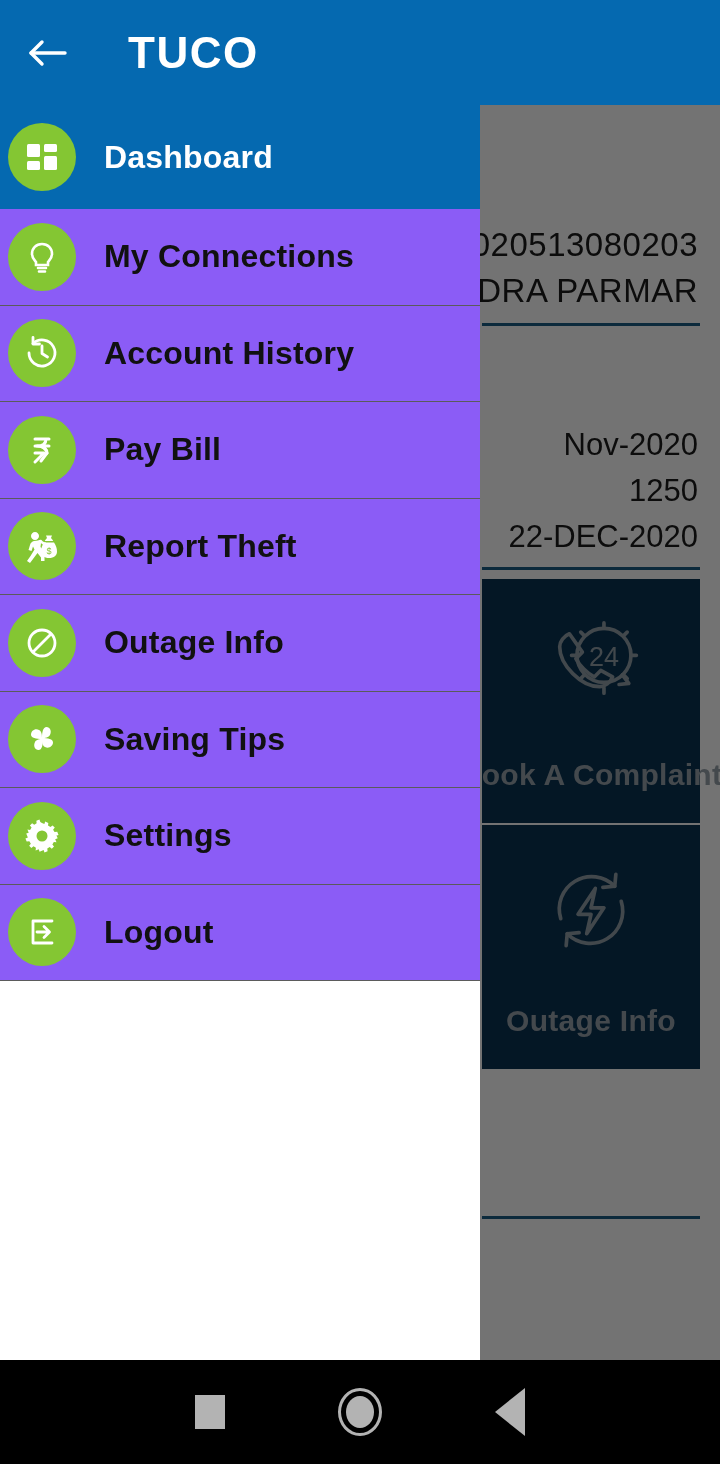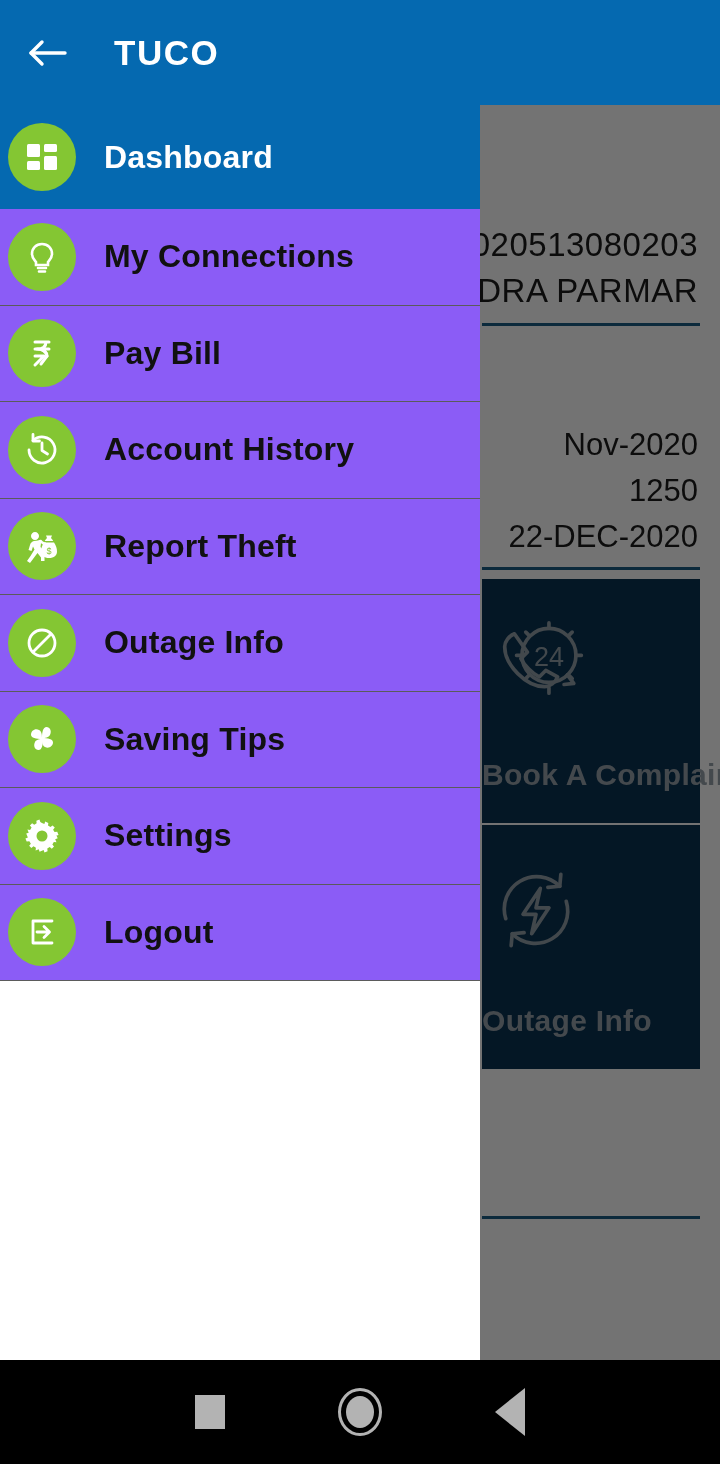--- a/index.html
+++ b/index.html
@@ -24,21 +24,21 @@
   .acct-name { font-size:33px; color:#1b1b1b; line-height:46px; letter-spacing:.5px; }
   .rule-blue { position:absolute; left:482px; right:20px; height:3px; background:#1b5d86; }
 
   .bill-block { position:absolute; left:0; right:0; top:317px; text-align:right; padding-right:22px; }
   .bill-line { font-size:31px; color:#1b1b1b; line-height:46px; }
 
   .tiles { position:absolute; left:482px; right:20px; top:474px; }
   .tile {
     position:relative; width:100%; height:244px; background:#0a3353;
     margin-bottom:2px; display:flex; flex-direction:column;
-    justify-content:center;gap:26px;
+    align-items:center; justify-content:center;gap:26px;
   }
   .tile-ico { width:108px; height:108px; margin-bottom:14px; }
   .tile-label {
     font-size:30px; font-weight:bold; color:#98a2aa; letter-spacing:.3px;
     white-space:nowrap;
   }
 
   
   #scrim {
     position:absolute; left:0; top:105px; right:0; bottom:104px;
@@ -69,22 +69,22 @@
   }
   .row.active .label { color:#fff; }
 
   
   #appbar {
     position:absolute; left:0; top:0; width:720px; height:105px;
     background:#0569b0; display:flex; align-items:center;
   }
   #appbar .back { width:96px; display:flex; align-items:center; justify-content:center; }
   #appbar .title {
-    font-size:35px; font-weight:bold; color:#fff; letter-spacing:1.5px;
-    margin-left:18px;
+    font-size:44px; font-weight:bold; color:#fff; letter-spacing:1.5px;
+    margin-left:32px;
   }
 
   
   #navbar {
     position:absolute; left:0; bottom:0; width:720px; height:104px;
     background:#000; display:flex; align-items:center; justify-content:center;
   }
   #navbar .nb { width:150px; display:flex; align-items:center; justify-content:center; }
   .nb-square { width:30px; height:34px; background:#b3b3b3; }
   .nb-circle {
@@ -180,42 +180,42 @@
             <path d="M20 7c-6 0-10 4.5-10 10 0 4 2.5 6 4 8v3h12v-3c1.5-2 4-4 4-8 0-5.5-4-10-10-10z"></path>
             <path d="M16 31h8M17 34.5h6"></path>
           </g>
         </svg>
       </span>
       <span class="label">My Connections</span>
     </div>
 
     <div class="row">
       <span class="circle">
-        <svg width="40" height="40" viewBox="0 0 40 40">
-          <g fill="none" stroke="#fff" stroke-width="3" stroke-linecap="round" stroke-linejoin="round">
-            <path d="M13 9h14M13 16h14M24 9c0 5-4 7-9 7 6 0 9 3 10 7"></path>
-            <path d="M15 16c8 0 10 4 10 7l-6 8"></path>
-            <path d="M13 23h9l-9 9"></path>
-          </g>
-        </svg>
-      </span>
-      <span class="label">Pay Bill</span>
-    </div>
-
-    <div class="row">
-      <span class="circle">
         <svg width="42" height="42" viewBox="0 0 42 42">
           <g fill="none" stroke="#fff" stroke-width="2.8" stroke-linecap="round" stroke-linejoin="round">
             <path d="M8 21a13 13 0 1 0 4-9.4"></path>
             <path d="M12 5.5v6.5h6.5"></path>
             <path d="M21 14v7.5l5.5 3.5"></path>
           </g>
         </svg>
       </span>
       <span class="label">Account History</span>
+    </div>
+
+    <div class="row">
+      <span class="circle">
+        <svg width="40" height="40" viewBox="0 0 40 40">
+          <g fill="none" stroke="#fff" stroke-width="3" stroke-linecap="round" stroke-linejoin="round">
+            <path d="M13 9h14M13 16h14M24 9c0 5-4 7-9 7 6 0 9 3 10 7"></path>
+            <path d="M15 16c8 0 10 4 10 7l-6 8"></path>
+            <path d="M13 23h9l-9 9"></path>
+          </g>
+        </svg>
+      </span>
+      <span class="label">Pay Bill</span>
     </div>
 
     <div class="row">
       <span class="circle">
         <svg width="42" height="42" viewBox="0 0 42 42">
           <g fill="#fff">
             <path d="M14 7c-2.2 0-4 1.8-4 4s1.8 4 4 4 4-1.8 4-4-1.8-4-4-4z"></path>
             <path d="M13 16c-2 .5-3.5 2-4 4l-1.5 5 3 1 1.5-4.5 1.5 3-4 6.5-3.5 5 3 2 4.5-6 3-4 3.5 4.5V36h3.5V27l-4-5 .5-4c1 1.5 3 2.5 5 2.5v-3c-2 0-3.5-1-4.5-2.5C19 14 17 16 13 16z"></path>
             <path d="M26 13c-1 1-1.8 2-2.2 3h8.4c-.4-1-1.2-2-2.2-3l1-2.5h-6z"></path>
             <path d="M23 17.5c-2 3-3 6-3 9 0 4 3 6.5 8 6.5s8-2.5 8-6.5c0-3-1-6-3-9z"></path>

